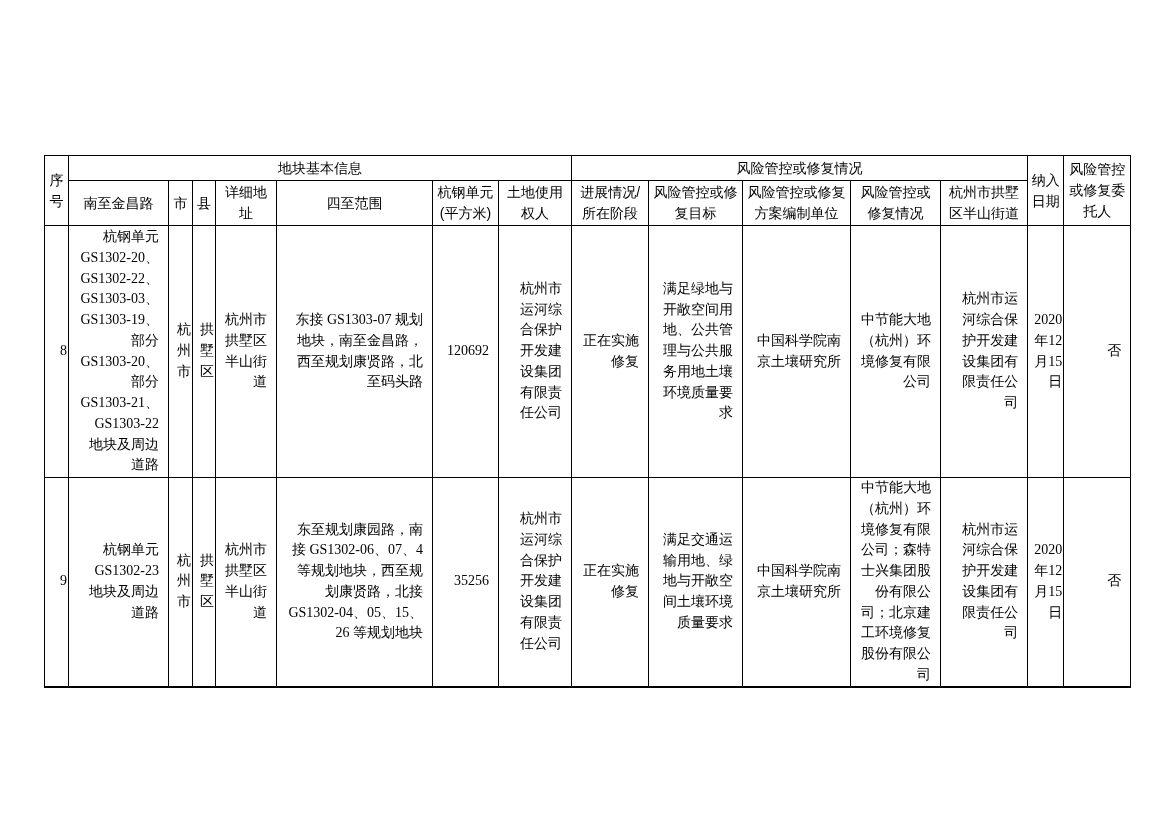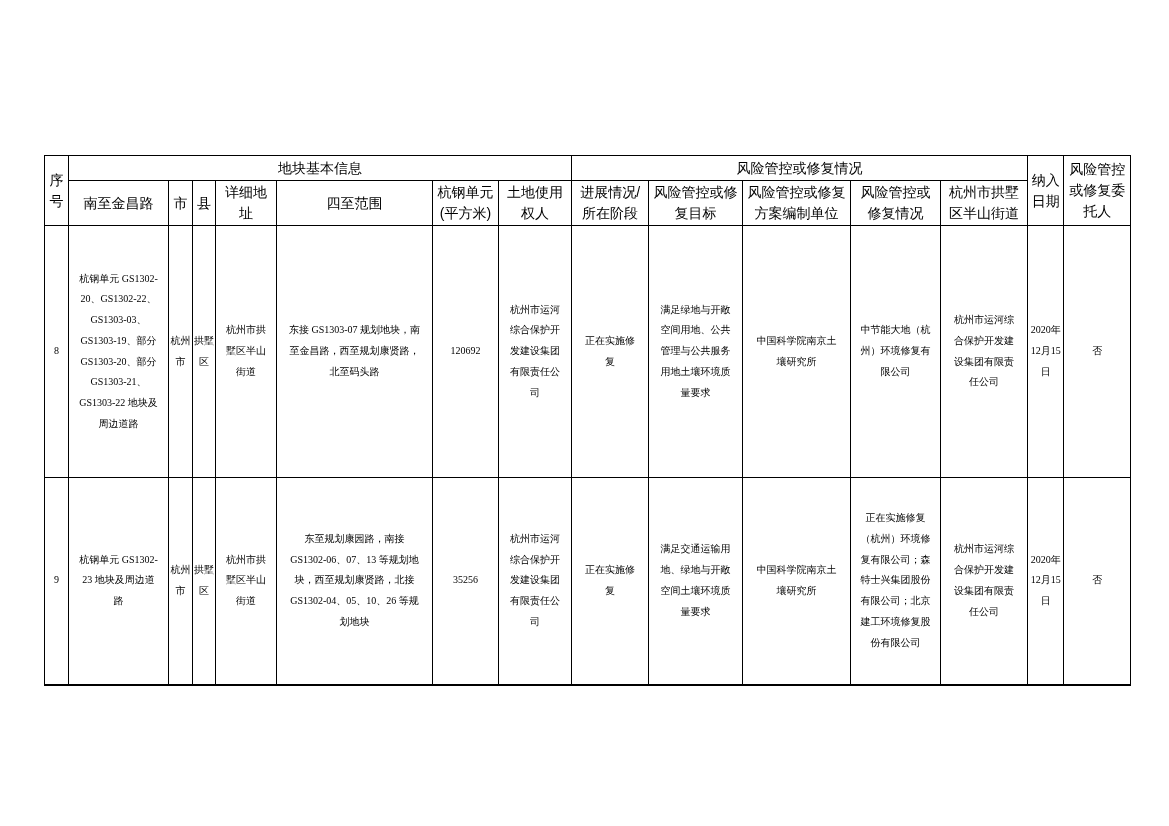--- a/index.html
+++ b/index.html
@@ -41,23 +41,24 @@
     font-size: 14px;
     line-height: 21px;
     padding: 0 2px;
   }
   table.parcel-table th.th-tight {
     padding: 0 5px;
   }
   table.parcel-table td {
     font-family: "Liberation Serif", "DejaVu Serif", serif;
     font-weight: normal;
-    font-size: 10px;
+    font-size: 14px;
     line-height: 20.75px;
     padding: 0 9px;
+    text-align: right;
   }
   table.parcel-table td.narrow {
     padding: 0 1px;
   }
   tr.hdr-group { height: 25px; }
   tr.hdr-cols  { height: 45px; }
   tr.row-8     { height: 252px; }
   tr.row-9     { height: 207px; }
 </style>
 </head>
@@ -122,26 +123,26 @@
         <td>杭州市运河综合保护开发建设集团有限责任公司</td>
         <td class="narrow">2020年12月15日</td>
         <td>否</td>
       </tr>
       <tr class="row-9">
         <td class="narrow">9</td>
         <td>杭钢单元 GS1302-23 地块及周边道路</td>
         <td class="narrow">杭州市</td>
         <td class="narrow">拱墅区</td>
         <td>杭州市拱墅区半山街道</td>
-        <td>东至规划康园路，南接 GS1302-06、07、13 等规划地块，西至规划康贤路，北接 GS1302-04、05、10、26 等规划地块</td>
+        <td>东至规划康园路，南接 GS1302-06、07、4 等规划地块，西至规划康贤路，北接 GS1302-04、05、15、26 等规划地块</td>
         <td>35256</td>
         <td>杭州市运河综合保护开发建设集团有限责任公司</td>
         <td>正在实施修复</td>
         <td>满足交通运输用地、绿地与开敞空间土壤环境质量要求</td>
         <td>中国科学院南京土壤研究所</td>
-        <td>正在实施修复（杭州）环境修复有限公司；森特士兴集团股份有限公司；北京建工环境修复股份有限公司</td>
+        <td>中节能大地（杭州）环境修复有限公司；森特士兴集团股份有限公司；北京建工环境修复股份有限公司</td>
         <td>杭州市运河综合保护开发建设集团有限责任公司</td>
         <td class="narrow">2020年12月15日</td>
         <td>否</td>
       </tr>
     </tbody>
   </table>
 </div>
 
 </body></html>

